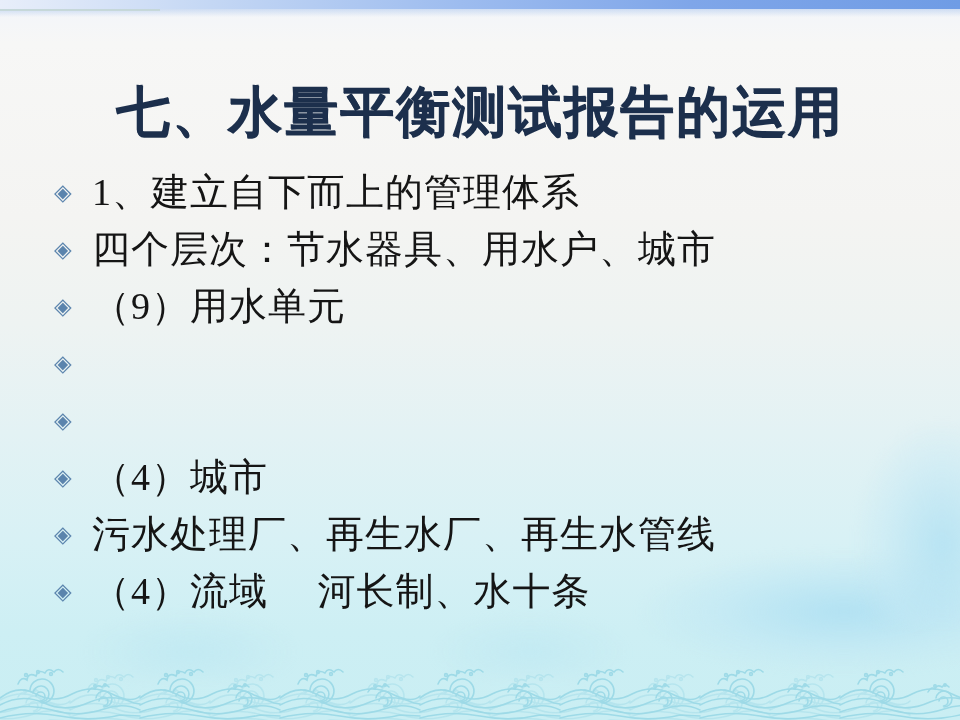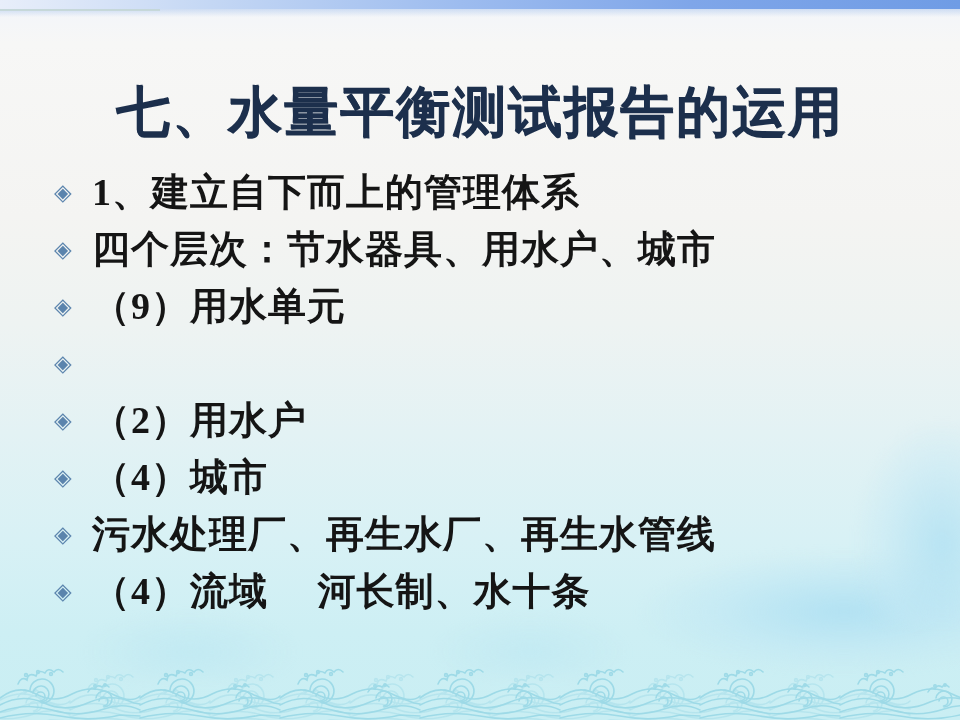--- a/index.html
+++ b/index.html
@@ -79,21 +79,20 @@
     font-size: 23px;
     line-height: 1;
     color: #5b84ad;
     text-align: left;
     padding-left: 6px;
   }
   .txt {
     font-size: 38px;
     color: #151515;
     letter-spacing: 1px;
-    font-weight: bold;
   }
 
   
   .splash {
     position: absolute;
     pointer-events: none;
     filter: blur(5px);
   }
   .splash-a {
     right: -20px; bottom: 48px;
@@ -146,21 +145,20 @@
     </li>
     <li class="row">
       <span class="bullet">◈</span>
       <span class="txt">（9）用水单元</span>
     </li>
     <li class="row">
       <span class="bullet">◈</span>
     </li>
     <li class="row">
       <span class="bullet">◈</span>
-      <span class="txt">（2）用水户</span>
     </li>
     <li class="row">
       <span class="bullet">◈</span>
       <span class="txt">（4）城市</span>
     </li>
     <li class="row">
       <span class="bullet">◈</span>
       <span class="txt">污水处理厂、再生水厂、再生水管线</span>
     </li>
     <li class="row">

